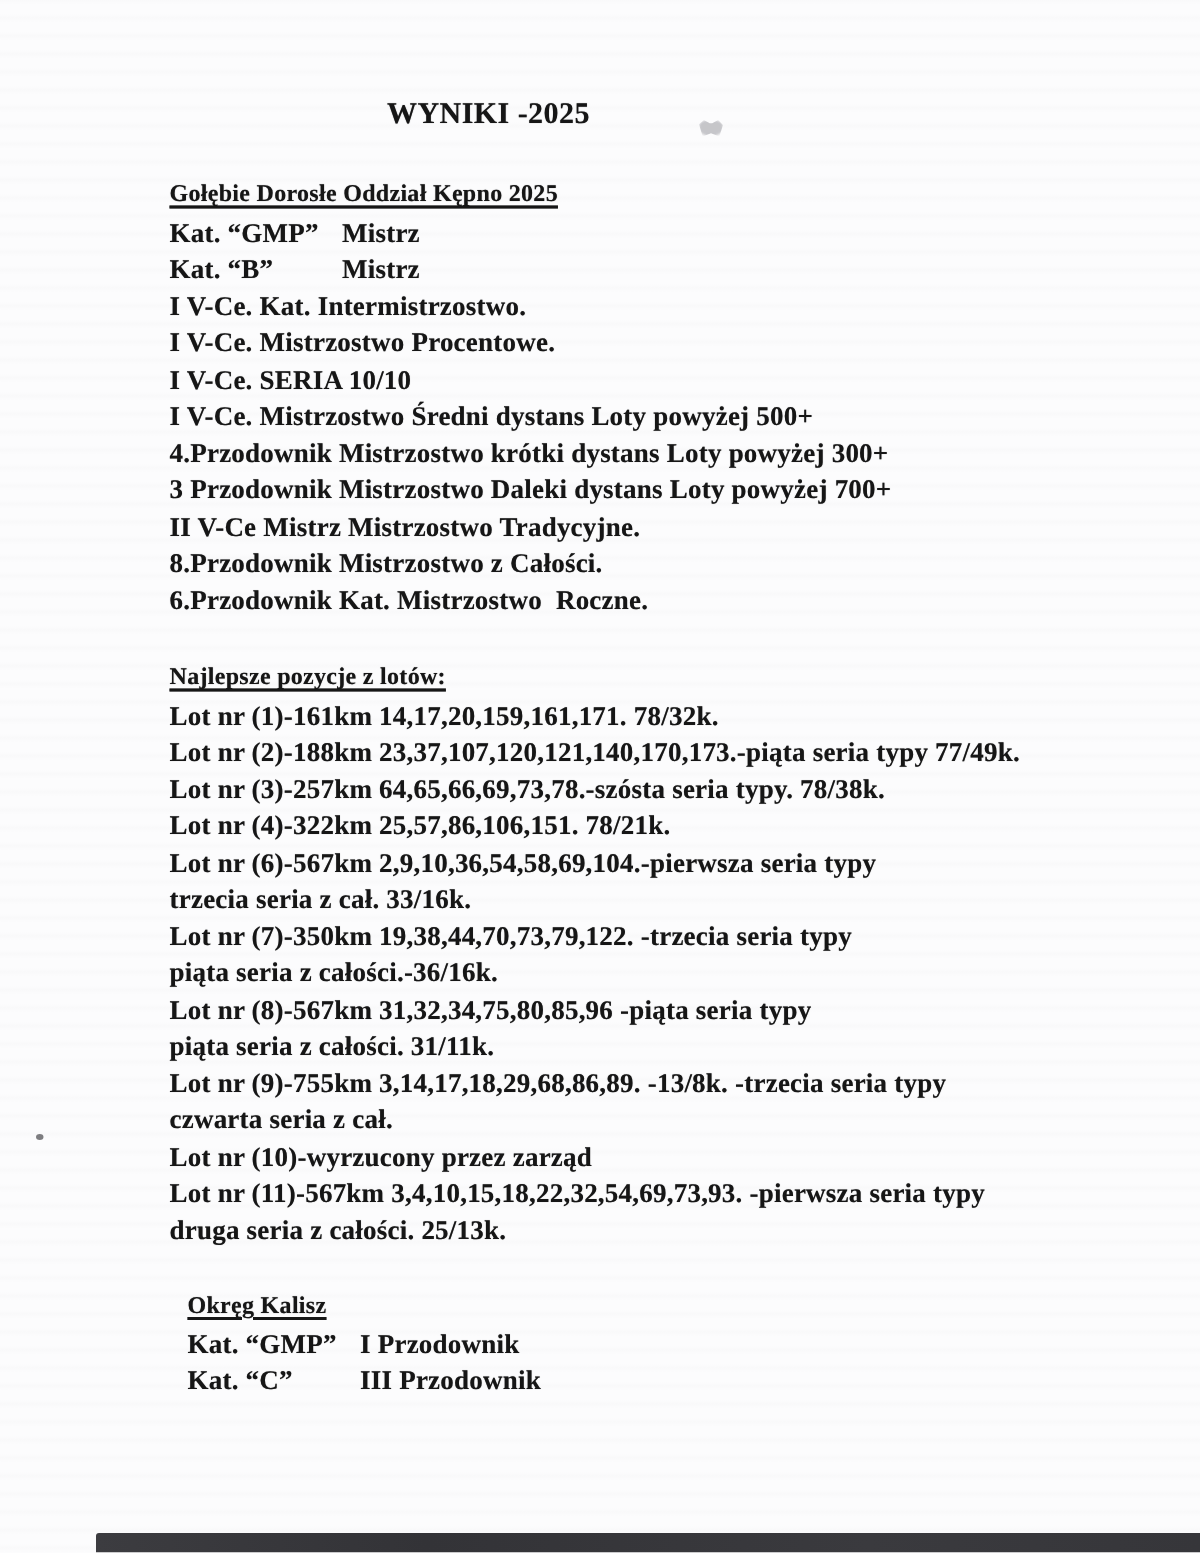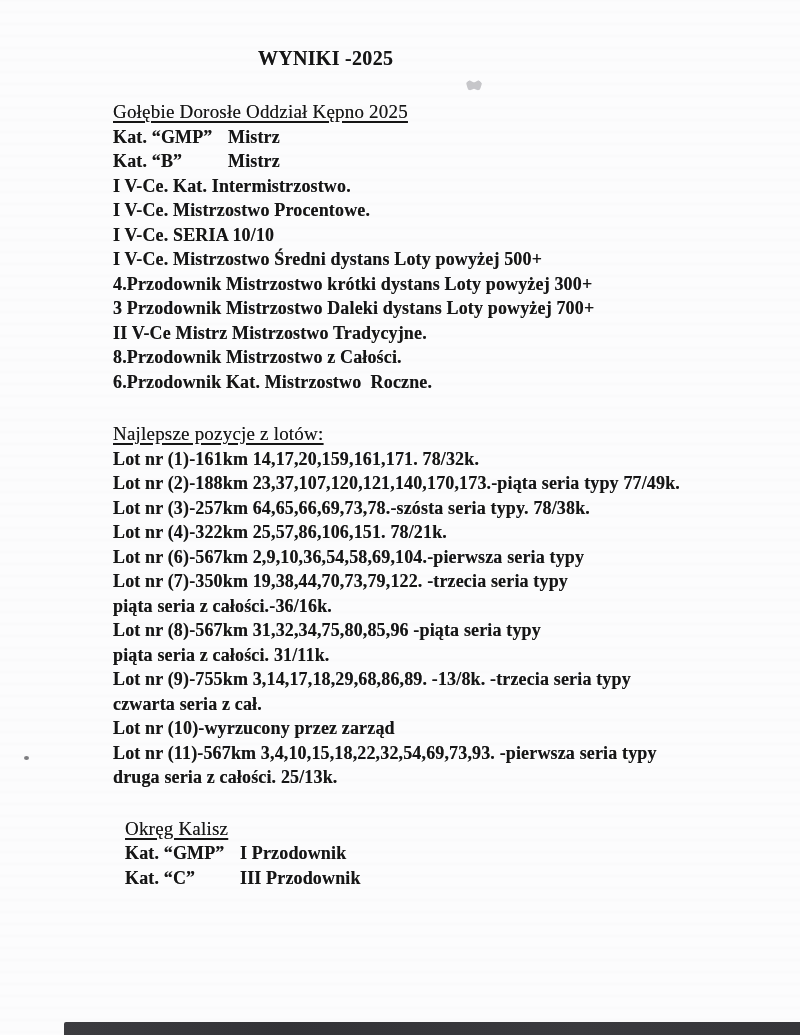--- a/index.html
+++ b/index.html
@@ -12,35 +12,35 @@
       repeating-linear-gradient(180deg,
         rgba(0,0,0,0.012) 0px, rgba(0,0,0,0.0) 3px,
         rgba(0,0,0,0.0) 9px, rgba(0,0,0,0.012) 12px),
       #fcfcfd;
     font-family: "Liberation Serif", "DejaVu Serif", serif;
     color: #161616;
   }
   .content {
     position: absolute;
     left: 113px;
-    top: 46px;
+    top: 64px;
     width: 660px;
   }
   .title {
     font-size: 20px;
     font-weight: bold;
     line-height: 24px;
     margin-left: 145px;
     margin-bottom: 30px;
     letter-spacing: 0.3px;
     text-shadow: 0 0 0.6px rgba(0,0,0,0.55);
   }
   .heading {
-    font-size: 19px;
-    font-weight: normal;
+    font-size: 16px;
+    font-weight: bold;
     line-height: 24.5px;
     text-decoration: underline;
     text-decoration-thickness: 2px;
     text-underline-offset: 3px;
     letter-spacing: 0.2px;
     text-shadow: 0 0 0.6px rgba(0,0,0,0.55);
   }
   .line {
     font-size: 18px;
     line-height: 24.5px;
@@ -119,20 +119,21 @@
     <div class="line">6.Przodownik Kat. Mistrzostwo  Roczne.</div>
   </div>
 
   <div class="section section-lots">
     <div class="heading">Najlepsze pozycje z lotów:</div>
     <div class="line">Lot nr (1)-161km 14,17,20,159,161,171. 78/32k.</div>
     <div class="line">Lot nr (2)-188km 23,37,107,120,121,140,170,173.-piąta seria typy 77/49k.</div>
     <div class="line">Lot nr (3)-257km 64,65,66,69,73,78.-szósta seria typy. 78/38k.</div>
     <div class="line">Lot nr (4)-322km 25,57,86,106,151. 78/21k.</div>
     <div class="line">Lot nr (6)-567km 2,9,10,36,54,58,69,104.-pierwsza seria typy</div>
+    <div class="line">trzecia seria z cał. 33/16k.</div>
     <div class="line">Lot nr (7)-350km 19,38,44,70,73,79,122. -trzecia seria typy</div>
     <div class="line">piąta seria z całości.-36/16k.</div>
     <div class="line">Lot nr (8)-567km 31,32,34,75,80,85,96 -piąta seria typy</div>
     <div class="line">piąta seria z całości. 31/11k.</div>
     <div class="line">Lot nr (9)-755km 3,14,17,18,29,68,86,89. -13/8k. -trzecia seria typy</div>
     <div class="line">czwarta seria z cał.</div>
     <div class="line">Lot nr (10)-wyrzucony przez zarząd</div>
     <div class="line">Lot nr (11)-567km 3,4,10,15,18,22,32,54,69,73,93. -pierwsza seria typy</div>
     <div class="line">druga seria z całości. 25/13k.</div>
   </div>

